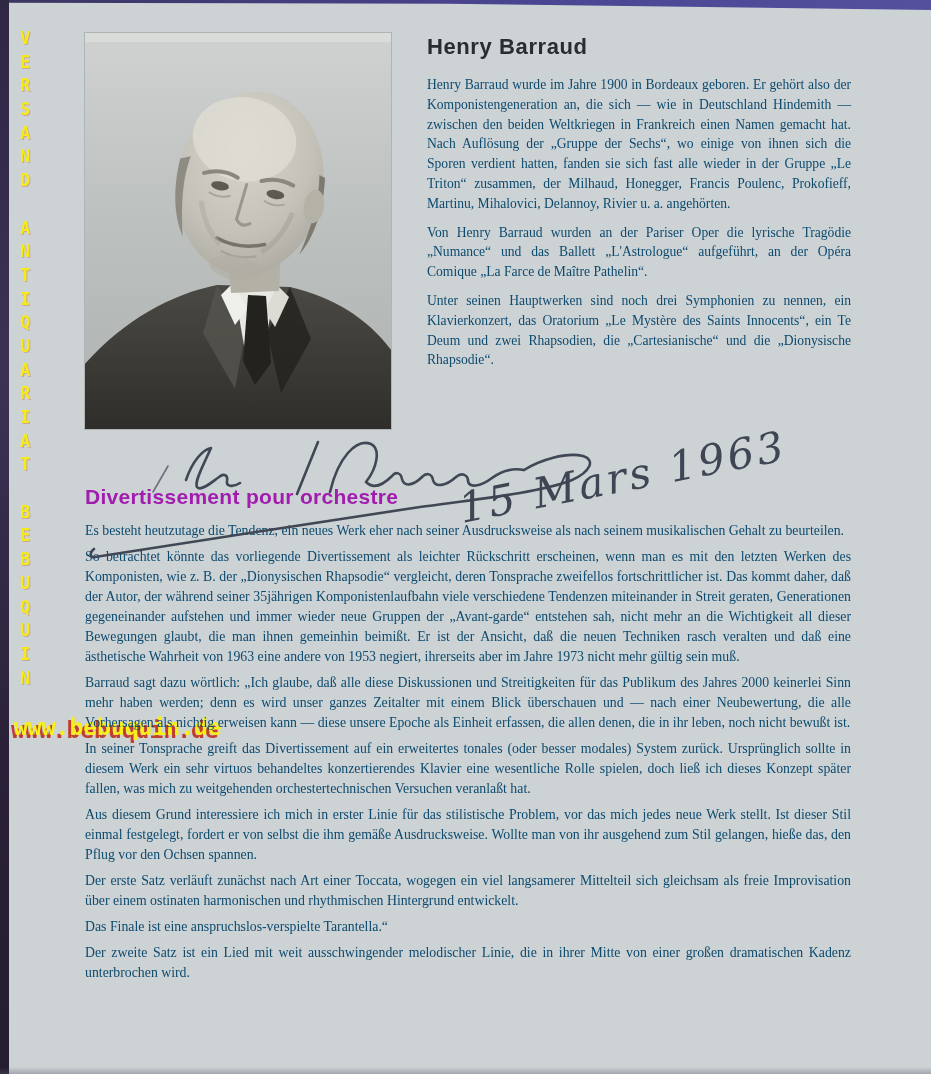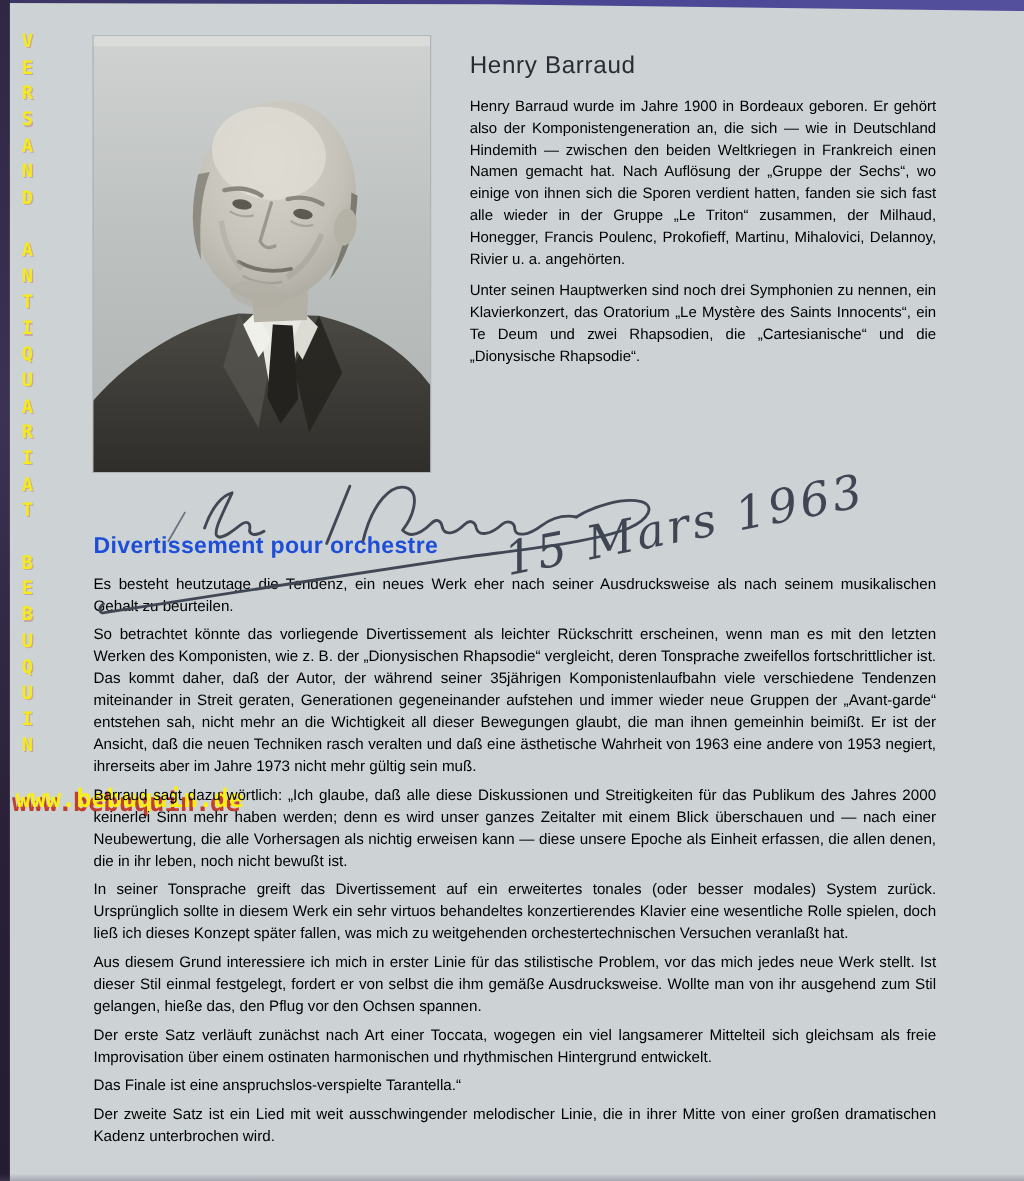--- a/index.html
+++ b/index.html
@@ -41,32 +41,32 @@
     text-align:center;
   }
   
   .photo {
     position:absolute; left:85px; top:33px; width:306px; height:396px;
     box-shadow:0 0 0 1px rgba(120,125,130,.35);
   }
   
   .bio { position:absolute; left:427px; top:30px; width:424px; }
   .bio h1 {
-    margin:16px 0 15px 0; font-size:22px; font-weight:normal;
+    margin:4px 0 15px 0; font-size:22px; font-weight:bold;
     letter-spacing:.6px; color:#292c32;
   }
   .para {
     font-size:13.6px; line-height:19.8px; text-align:justify;
-    color:#000000; margin:0 0 9px 0;
+    color:#0c4a6e; margin:0 0 9px 0;font-family:Liberation Serif, serif;
   }
   
   .work { position:absolute; left:85px; top:485px; width:766px; }
   .work h2 {
     margin:0 0 12px 0; font-size:21px; font-weight:bold;
-    letter-spacing:.3px; color:#1d4ed8;
+    letter-spacing:.3px; color:#a21caf;
   }
   .work .para { font-size:13.8px; line-height:20px; margin:0 0 6px 0; }
   
   .sig { position:absolute; left:0; top:0; width:931px; height:1074px; pointer-events:none; }
 </style>
 </head>
 <body>
 
 <div class="page">
 
@@ -168,20 +168,21 @@
         <path d="M 212 172 Q 206 200 188 216" stroke="#a19e94" stroke-width="5" fill="none" opacity="0.5"></path>
         <ellipse cx="165" cy="236" rx="26" ry="12" fill="#b1aea4" opacity="0.6"></ellipse>
       </g>
     </svg>
   </div>
 
   <div class="bio">
     <h1>Henry Barraud</h1>
     <div>
         <p class="para">Henry Barraud wurde im Jahre 1900 in Bordeaux geboren. Er gehört also der Komponistengeneration an, die sich — wie in Deutschland Hindemith — zwischen den beiden Weltkriegen in Frankreich einen Namen gemacht hat. Nach Auflösung der „Gruppe der Sechs“, wo einige von ihnen sich die Sporen verdient hatten, fanden sie sich fast alle wieder in der Gruppe „Le Triton“ zusammen, der Milhaud, Honegger, Francis Poulenc, Prokofieff, Martinu, Mihalovici, Delannoy, Rivier u. a. angehörten.</p>
+        <p class="para">Von Henry Barraud wurden an der Pariser Oper die lyrische Tragödie „Numance“ und das Ballett „L'Astrologue“ aufgeführt, an der Opéra Comique „La Farce de Maître Pathelin“.</p>
         <p class="para">Unter seinen Hauptwerken sind noch drei Symphonien zu nennen, ein Klavierkonzert, das Oratorium „Le Mystère des Saints Innocents“, ein Te Deum und zwei Rhapsodien, die „Cartesianische“ und die „Dionysische Rhapsodie“.</p>
       </div>
   </div>
 
   <div class="work">
     <h2>Divertissement pour orchestre</h2>
     <div>
         <p class="para">Es besteht heutzutage die Tendenz, ein neues Werk eher nach seiner Ausdrucksweise als nach seinem musikalischen Gehalt zu beurteilen.</p>
         <p class="para">So betrachtet könnte das vorliegende Divertissement als leichter Rückschritt erscheinen, wenn man es mit den letzten Werken des Komponisten, wie z. B. der „Dionysischen Rhapsodie“ vergleicht, deren Tonsprache zweifellos fortschrittlicher ist. Das kommt daher, daß der Autor, der während seiner 35jährigen Komponistenlaufbahn viele verschiedene Tendenzen miteinander in Streit geraten, Generationen gegeneinander aufstehen und immer wieder neue Gruppen der „Avant-garde“ entstehen sah, nicht mehr an die Wichtigkeit all dieser Bewegungen glaubt, die man ihnen gemeinhin beimißt. Er ist der Ansicht, daß die neuen Techniken rasch veralten und daß eine ästhetische Wahrheit von 1963 eine andere von 1953 negiert, ihrerseits aber im Jahre 1973 nicht mehr gültig sein muß.</p>
         <p class="para">Barraud sagt dazu wörtlich: „Ich glaube, daß alle diese Diskussionen und Streitigkeiten für das Publikum des Jahres 2000 keinerlei Sinn mehr haben werden; denn es wird unser ganzes Zeitalter mit einem Blick überschauen und — nach einer Neubewertung, die alle Vorhersagen als nichtig erweisen kann — diese unsere Epoche als Einheit erfassen, die allen denen, die in ihr leben, noch nicht bewußt ist.</p>

